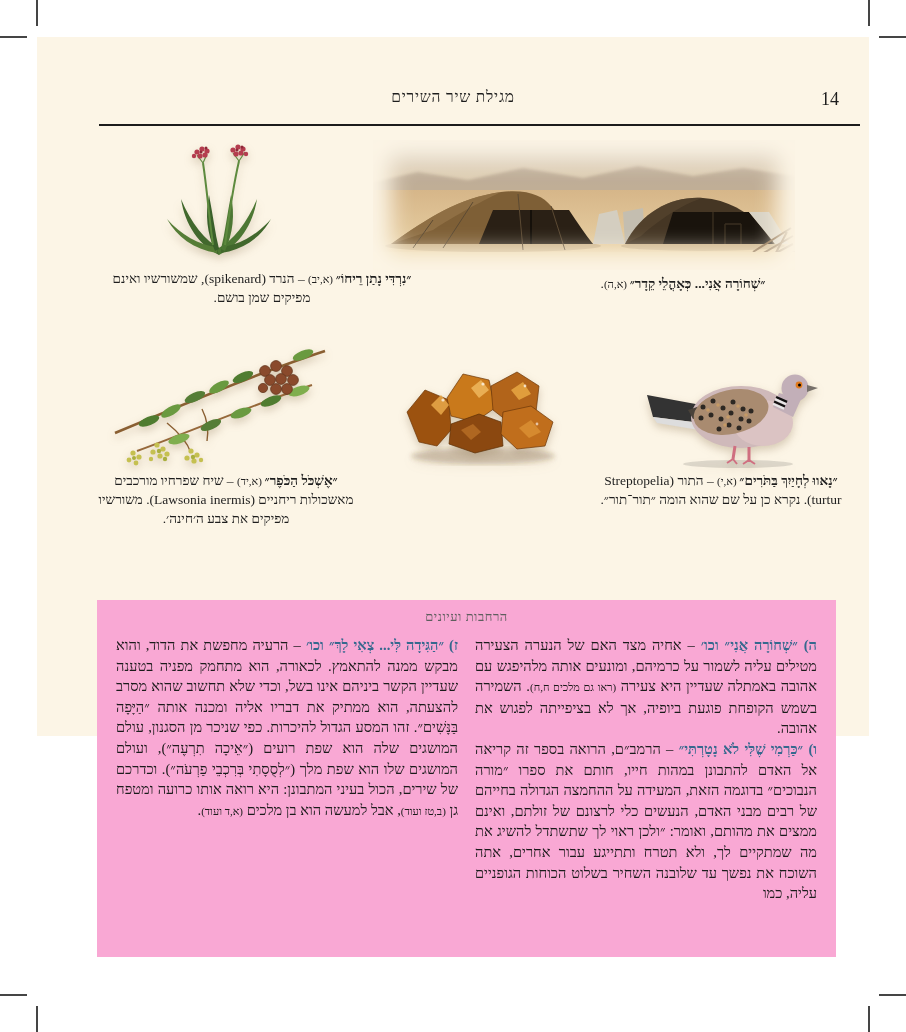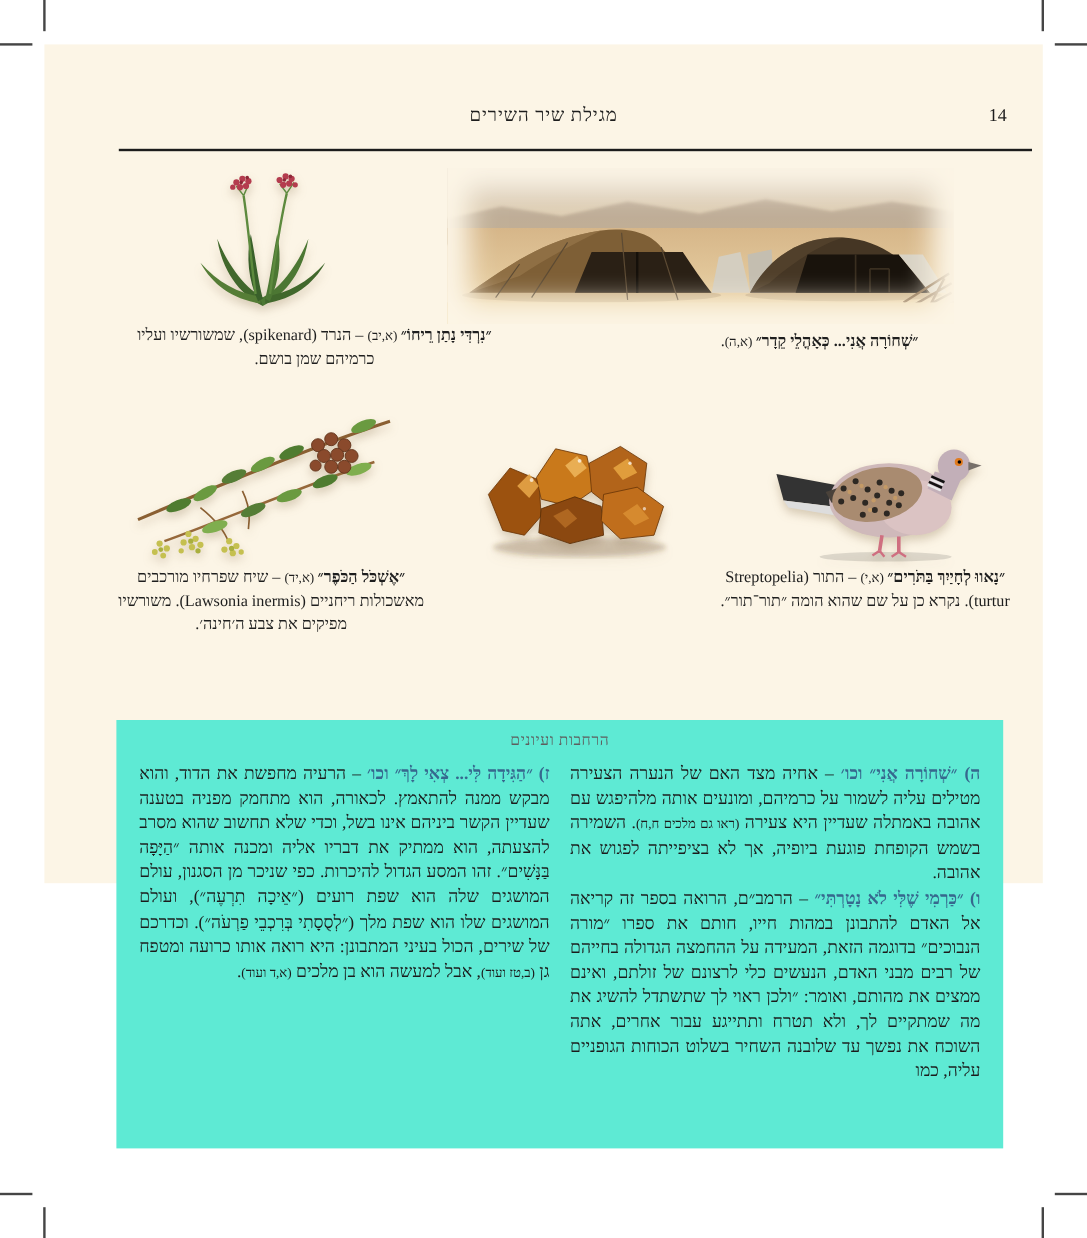--- a/index.html
+++ b/index.html
@@ -6,21 +6,21 @@
   .canvas{position:relative;width:906px;height:1032px;background:#ffffff;overflow:hidden;
           font-family:"Liberation Serif","DejaVu Serif","DejaVu Sans",serif;}
   
   .crop{position:absolute;background:#454545;}
   .crop.v{width:1.5px;height:26px;}
   .crop.h{width:27px;height:1.5px;}
   
   .sheet{position:absolute;left:37px;top:37px;width:832px;height:699px;background:#fcf5e6;direction:rtl;}
   .hdr-title{position:absolute;top:51px;left:0;right:0;text-align:center;font-size:15.5px;
              letter-spacing:.8px;color:#1d1d1d;}
-  .page-num{position:absolute;top:52px;right:30px;font-size:15px;color:#1d1d1d;direction:ltr;}
+  .page-num{position:absolute;top:52px;right:30px;font-size:18px;color:#1d1d1d;direction:ltr;}
   .rule{position:absolute;top:87px;left:62px;width:761px;height:1.5px;background:#1c1c1c;}
   
   .fig{position:absolute;}
   .fig svg{display:block;width:100%;height:100%;}
   .fig.specimen svg{filter:drop-shadow(0 4px 4px rgba(120,90,50,.28));}
   #fig-spikenard{left:120px;top:100px;width:125px;height:130px;}
   #fig-tent{left:336px;top:103px;width:422px;height:130px;}
   #fig-tent .feather{position:absolute;inset:0;}
   #fig-tent .feather::after{content:'';position:absolute;inset:0;pointer-events:none;
         box-shadow:inset 0 0 22px 18px #fcf5e6;}
@@ -30,21 +30,21 @@
   
   .caption{position:absolute;font-size:13.5px;line-height:1.42;color:#1e1e1e;text-align:center;}
   #cap-spikenard{left:60px;top:232px;width:330px;}
   #cap-tent{left:470px;top:237px;width:352px;text-align:center;}
   #cap-henna{left:55px;top:434px;width:268px;}
   #cap-myrrh{left:292px;top:437px;width:272px;}
   #cap-dove{left:563px;top:434px;width:242px;}
   .cap-quote{font-weight:600;}
   .ref-small{font-size:11px;}
   
-  .exp-box{position:absolute;left:60px;top:563px;width:739px;height:357px;background:#5eead4;overflow:hidden;}
+  .exp-box{position:absolute;left:60px;top:563px;width:739px;height:357px;background:#f9a8d4;overflow:hidden;}
   .exp-title{text-align:center;font-size:13px;color:#5e5e5e;padding-top:9px;letter-spacing:.5px;}
   .exp-cols{display:flex;gap:17px;padding:10px 19px 0 19px;}
   .exp-col{flex:1;font-size:14.6px;line-height:20.6px;text-align:justify;color:#1b1b1b;}
   .exp-col p{margin:0;}
   .exp-col p + p{margin-top:0;}
   .lead{color:#36688e;font-weight:600;}
 </style>
 </head>
 <body>
 
@@ -131,21 +131,21 @@
         <path d="M300,72 L376,72 C386,84 394,94 400,104 L290,104 Z" fill="#19130c"></path>
         <polygon points="376,72 402,104 416,104 396,72" fill="#d8d2c4"></polygon>
         <path d="M340,72 L340,104 M352,84 L368,84 M352,84 L352,104 M368,84 L368,104" stroke="#3a2f20" stroke-width="1.4"></path>
         <path d="M382,118 L420,96 M386,122 L420,104 M380,112 L418,88 M390,124 L422,112 M398,122 L414,92" stroke="#7c5c38" stroke-width="2"></path>
         <rect x="0" y="112" width="422" height="18" fill="#ecd6aa"></rect>
       </svg>
       <div class="feather"></div>
     </div>
 
     <div class="caption" id="cap-spikenard">
-      <span class="cap-quote">״נִרְדִּי נָתַן רֵיחוֹ״</span><span class="ref-small"> (א,יב)</span><span> – הנרד (spikenard), שמשורשיו ועליו כרמיהם שמן בושם.</span>
+      <span class="cap-quote">״נִרְדִּי נָתַן רֵיחוֹ״</span><span class="ref-small"> (א,יב)</span><span> – הנרד (spikenard), שמשורשיו ואינם מפיקים שמן בושם.</span>
     </div>
 
     <div class="caption" id="cap-tent">
       <span class="cap-quote">״שְׁחוֹרָה אֲנִי... כְּאָהֳלֵי קֵדָר״</span><span class="ref-small"> (א,ה)</span><span>.</span>
     </div>
 
     <div class="fig specimen" id="fig-henna">
       <svg viewBox="0 0 228 138" aria-hidden="true">
         <path d="M8,100 C60,78 150,40 218,18" stroke="#8a5f32" stroke-width="2.6" fill="none"></path>
         <path d="M30,118 C80,100 150,70 205,52" stroke="#96683a" stroke-width="2" fill="none"></path>

